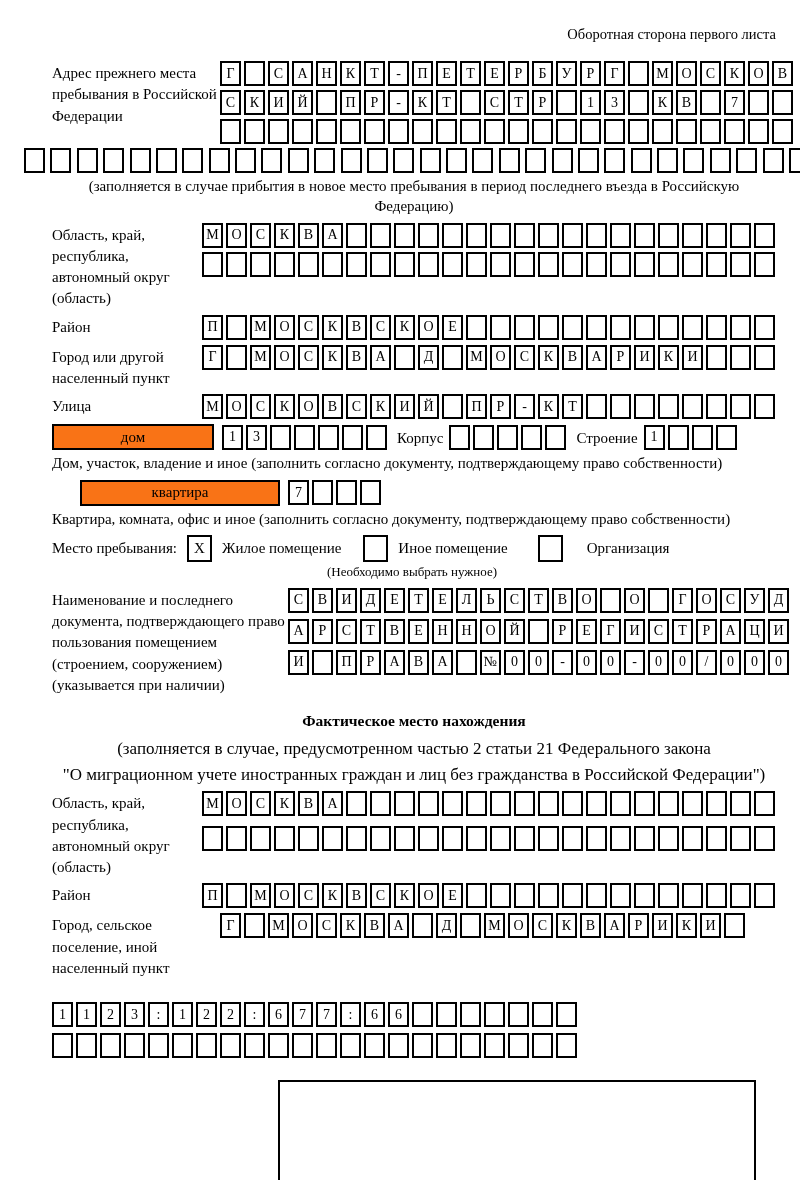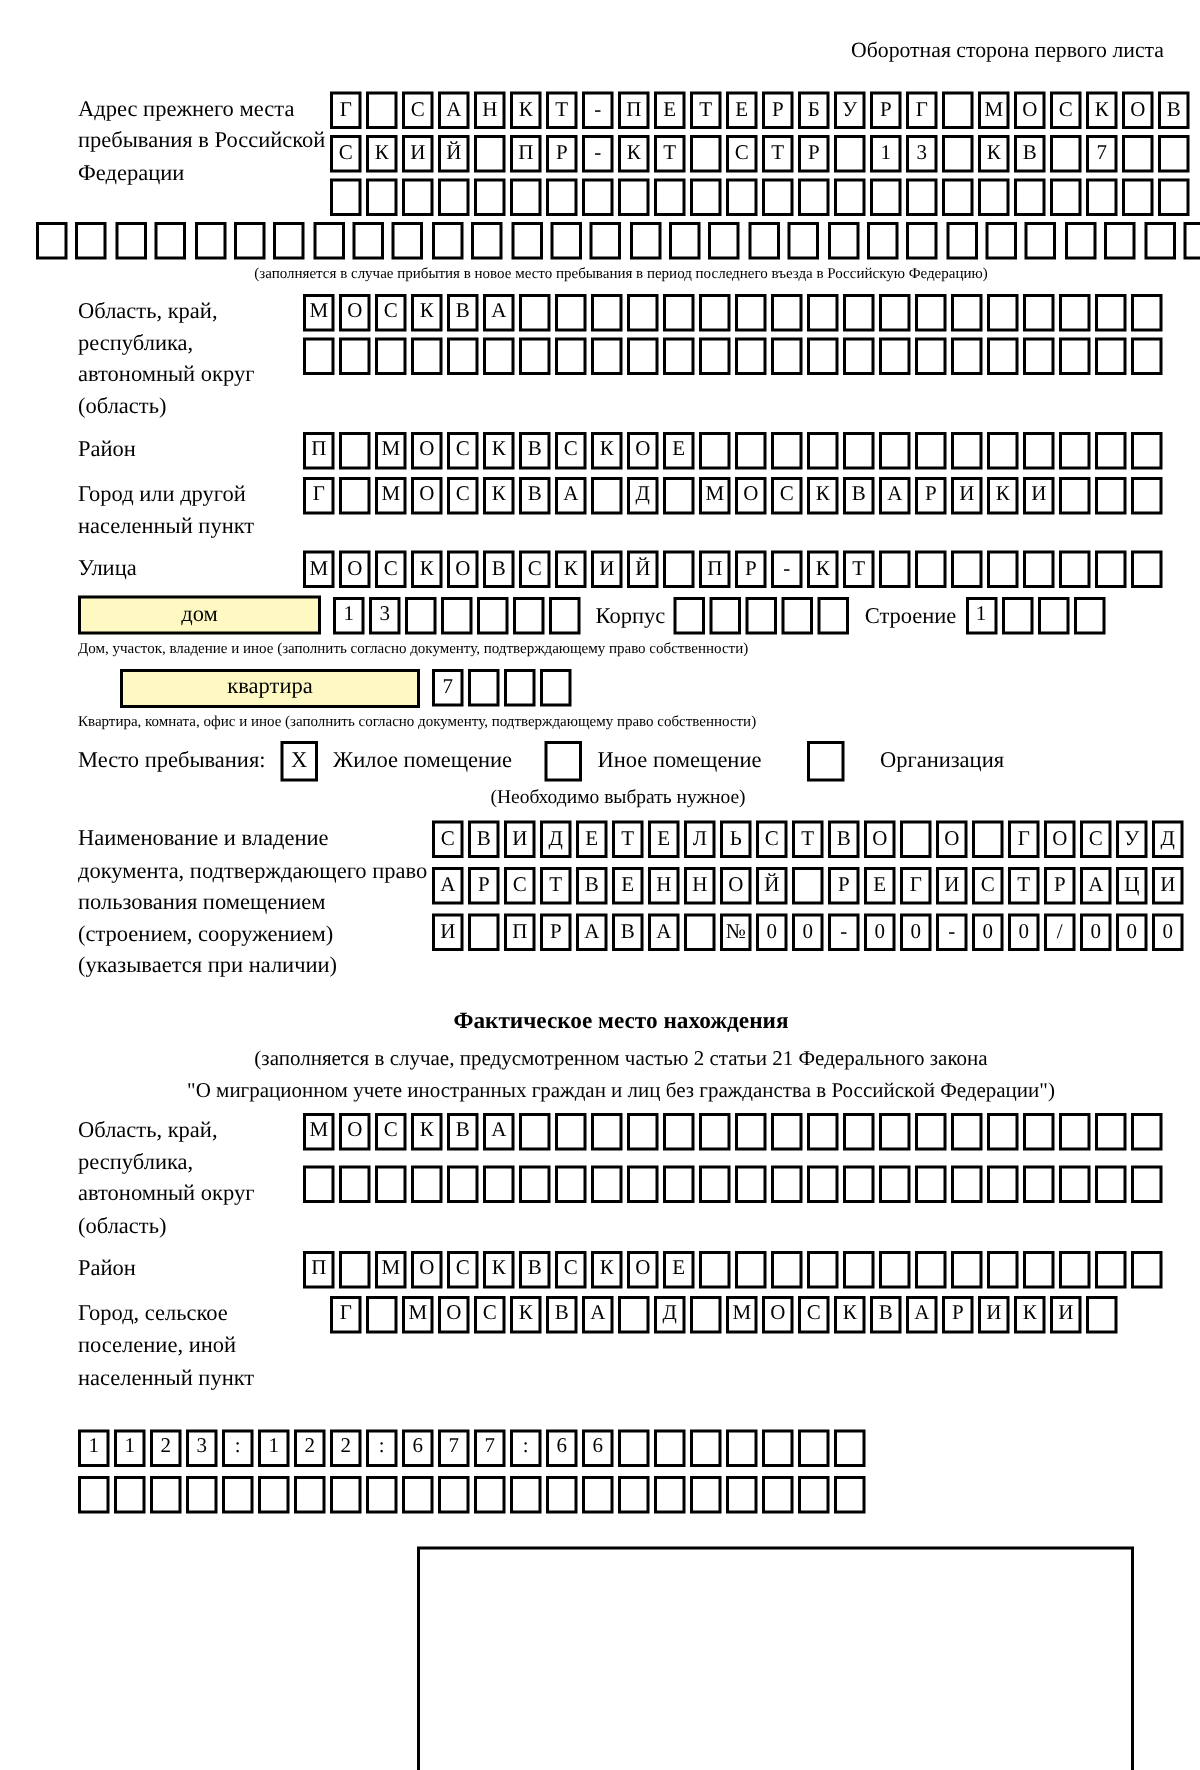--- a/index.html
+++ b/index.html
@@ -20,35 +20,35 @@
   .gridcol{display:flex;flex-direction:column;gap:4px;}
   .cells{display:flex;gap:3px;}
   .cells .cell{
     width:21px;height:25px;box-sizing:border-box;
     border:2px solid #000;
     display:flex;align-items:center;justify-content:center;
     font-size:14px;line-height:1;background:#fff;
   }
   .fullrow{margin-left:-28px;margin-right:-34px;justify-content:space-between;margin-top:4px;}
   .fullrow .cell{flex:0 0 21px;}
-  .caption{font-size:10px;text-align:center;margin:3px 0 6px 0;line-height:1.35;}
+  .caption{font-size:15px;text-align:center;margin:3px 0 6px 0;line-height:1.35;}
   .sec-title{font-weight:bold;font-size:15.5px;text-align:center;margin:8px 0 6px 0;}
   .rowgap{margin-top:5px;}
   .namedbox{
     box-sizing:border-box;border:2px solid #000;height:26px;
-    display:flex;align-items:center;justify-content:center;font-size:15px;background:#fef9c3;
+    display:flex;align-items:center;justify-content:center;font-size:15px;background:#f97316;
   }
   .inline-lbl{font-size:15px;padding:3px 6px 0 10px;white-space:nowrap;}
   .chk{
     width:25px;height:27px;box-sizing:border-box;border:2px solid #000;
     display:flex;align-items:center;justify-content:center;font-size:15px;margin:0 10px;background:#fff;
   }
   .mesto-row{display:flex;align-items:center;font-size:15px;margin-top:4px;font-family:Liberation Serif, serif;}
   .note-center{font-size:13px;margin:2px 0 8px 150px;text-align:center;width:420px;}
-  .fact-cap{font-size:14px;text-align:center;line-height:1.5;margin-bottom:4px;}
+  .fact-cap{font-size:17px;text-align:center;line-height:1.5;margin-bottom:4px;}
   .stamp-wrap{margin-left:226px;margin-top:22px;width:478px;}
   .stamp-box{box-sizing:border-box;border:2px solid #000;width:478px;height:176px;background:#fff;}
 </style>
 </head>
 <body>
 
 <div class="sheet">
 
   <div class="hdr-note">Оборотная сторона первого листа</div>
 
@@ -369,21 +369,21 @@
       </span>
     <span>Иное помещение</span>
     <span class="chk" style="margin-left:30px;">
         <span></span>
       </span>
     <span style="margin-left:14px;">Организация</span>
   </div>
   <div class="note-center">(Необходимо выбрать нужное)</div>
 
   <div class="frow">
-    <div class="lbl lbl-wide">Наименование и владение документа, подтверждающего право пользования помещением (строением, сооружением) (указывается при наличии)</div>
+    <div class="lbl lbl-wide">Наименование и последнего документа, подтверждающего право пользования помещением (строением, сооружением) (указывается при наличии)</div>
     <div class="gridcol" style="gap:6px;">
       <div class="cells">
           <span class="cell">С</span>
           <span class="cell">В</span>
           <span class="cell">И</span>
           <span class="cell">Д</span>
           <span class="cell">Е</span>
           <span class="cell">Т</span>
           <span class="cell">Е</span>
           <span class="cell">Л</span>

